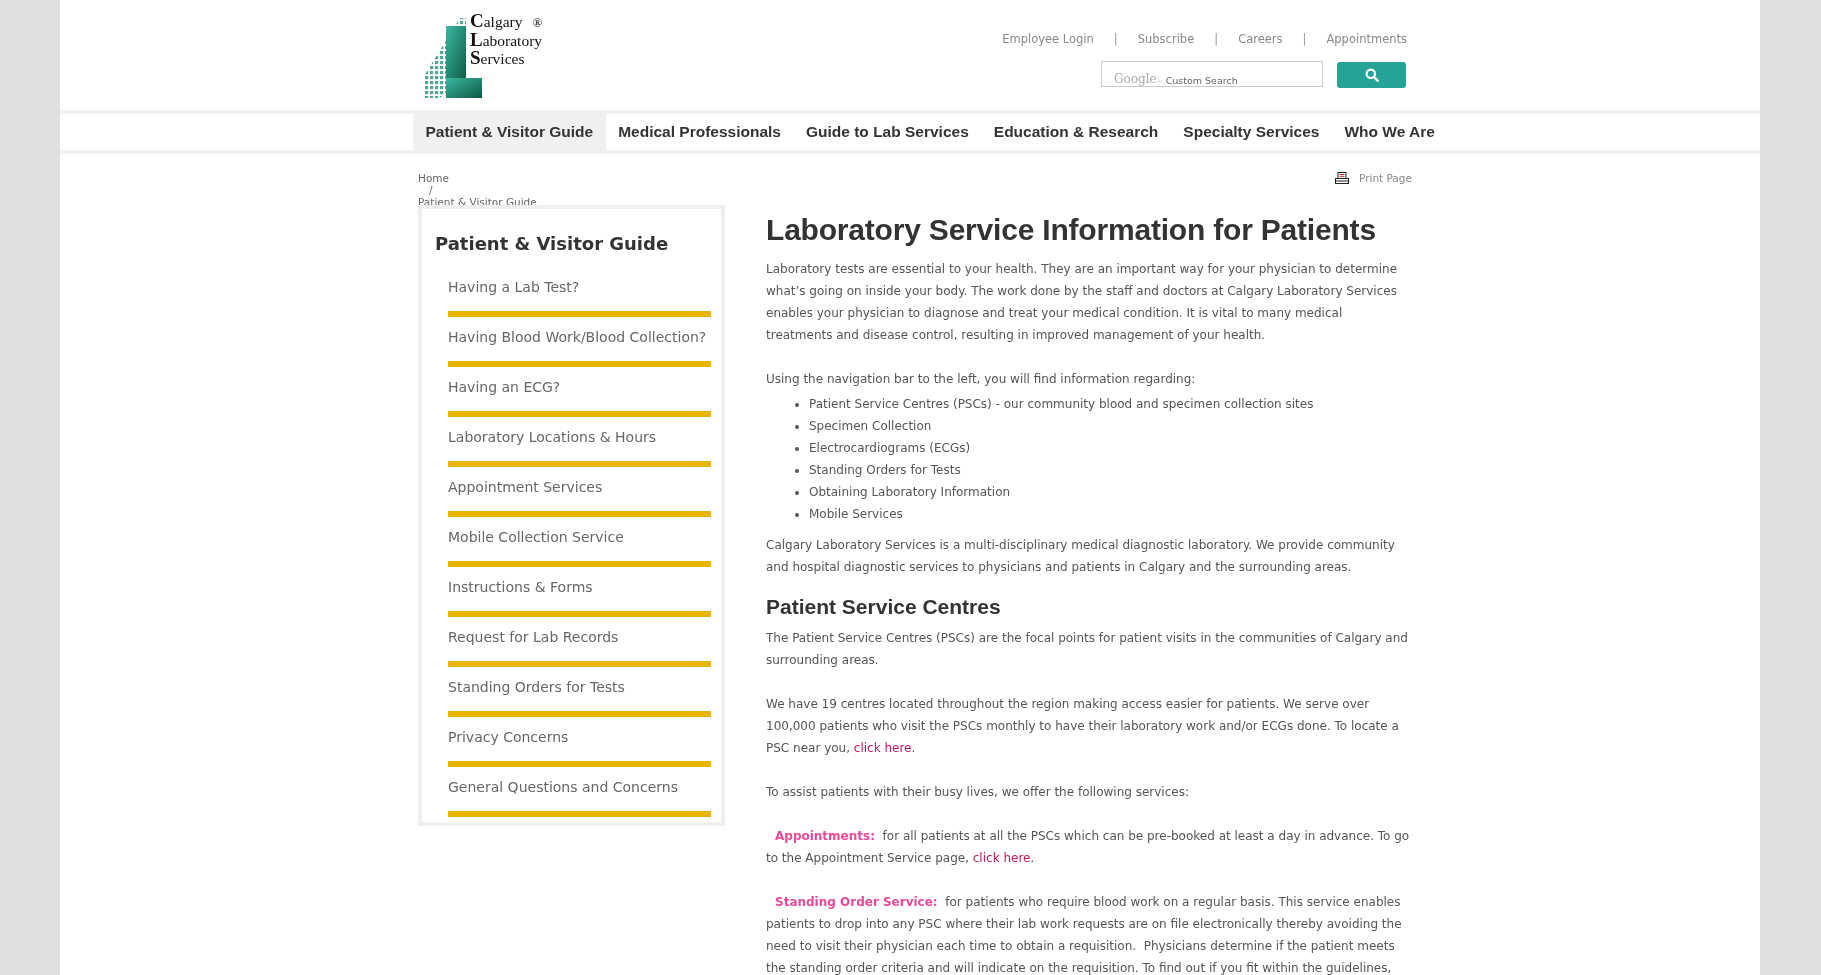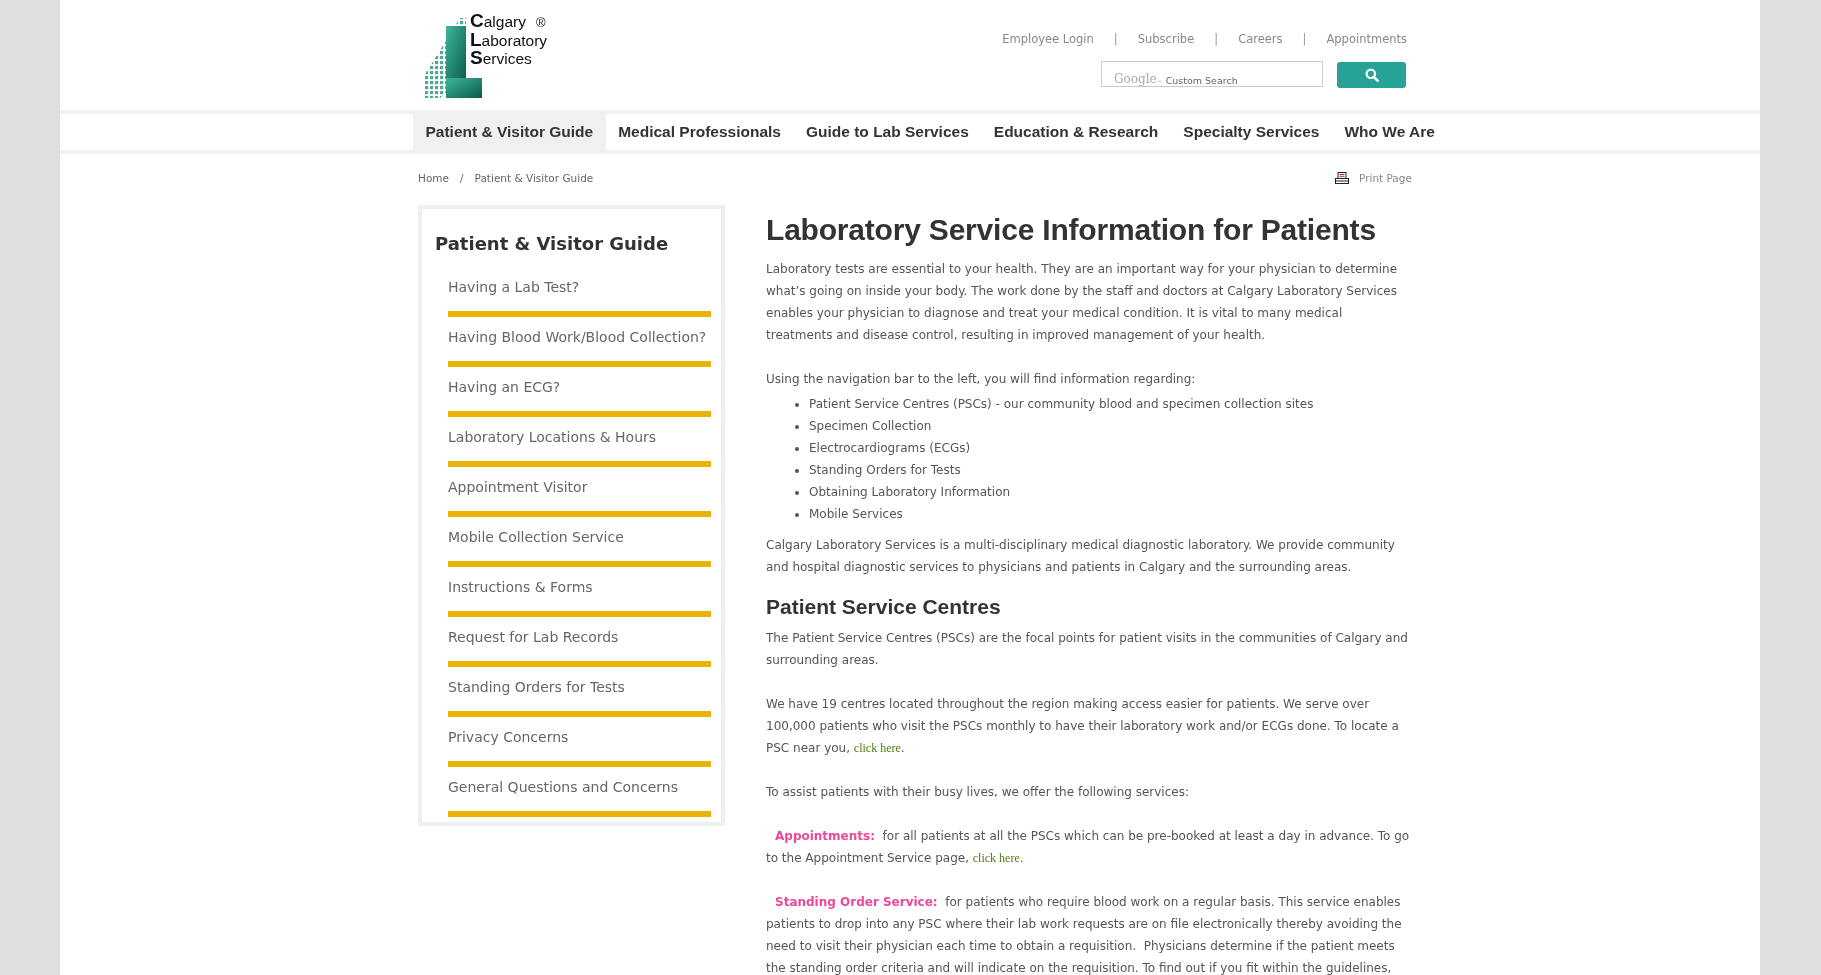--- a/index.html
+++ b/index.html
@@ -16,21 +16,21 @@
     }
     
     .logo {
       position: absolute; left: 358px; top: 10px; width: 140px; height: 92px;
     }
     .logo-dots {
       position: absolute; left: 2px; top: 6px; width: 62px; height: 84px;
     }
     .logo-text {
       position: absolute; left: 52px; top: 2px;
-      font-family: Liberation Sans, sans-serif; font-size: 15.5px; line-height: 17px; color: #111;
+      font-family: Liberation Serif, serif; font-size: 15.5px; line-height: 17px; color: #111;
     }
     .logo-text .cap { font-weight: bold; font-size: 19px; }
     .logo-reg { font-size: 13px; margin-left: 10px; }
 
     .toplinks {
       position: absolute; right: 353px; top: 32px;
       font-family: "DejaVu Sans", sans-serif; font-size: 11.5px; color: #888;
       display: flex; gap: 12px;
     }
     .toplinks a { color: #888; text-decoration: none; cursor: pointer; }
@@ -59,20 +59,21 @@
     .nav-item {
       font-family: "Liberation Sans", sans-serif; font-weight: bold; font-size: 15.5px;
       color: #333; padding: 0 12.5px; line-height: 36px; cursor: pointer; white-space: nowrap;
     }
     .nav-item.active { background: #f0f0f0; }
 
     
     .breadcrumb {
       position: absolute; left: 358px; top: 172px; font-size: 10.5px; color: #666;
       display: flex;
+      flex-direction: column;
     }
     .breadcrumb .sep { margin: 0 11px; }
     .print {
       position: absolute; left: 1275px; top: 172px; display: flex; align-items: center;
       font-size: 10.5px; color: #888; cursor: pointer;
     }
     .print svg { margin-right: 10px; }
 
     
     .sidebar {
@@ -99,21 +100,21 @@
     .main h2 {
       font-family: "Liberation Sans", sans-serif; font-weight: bold; font-size: 21px; color: #333;
       margin-top: 17px; margin-bottom: 8px;
     }
     .main p {
       font-size: 12px; line-height: 22px; color: #555;
     }
     .main p.gap { margin-bottom: 22px; }
     .main ul { margin: 3px 0 9px 43px; list-style: disc; }
     .main li { font-size: 12px; line-height: 22px; color: #555; }
-    .main a.link { color: #4d7c0f; text-decoration: none; cursor: pointer; font-family: Liberation Serif, serif; }
+    .main a.link { color: #be185d; text-decoration: none; cursor: pointer; }
     .main b { color: #ec4899; margin-left: 9px; }
   </style>
 </head>
 <body>
 
 <div class="page">
 
   <div class="logo">
     <svg class="logo-dots" viewBox="0 0 62 84" width="62" height="84">
       <defs>
@@ -186,21 +187,21 @@
     <span>Print Page</span>
   </div>
 
   <div class="sidebar">
     <div class="sidebar-title">Patient &amp; Visitor Guide</div>
     <div class="sidebar-list">
       <a class="sidebar-item">Having a Lab Test?</a>
       <a class="sidebar-item">Having Blood Work/Blood Collection?</a>
       <a class="sidebar-item">Having an ECG?</a>
       <a class="sidebar-item">Laboratory Locations &amp; Hours</a>
-      <a class="sidebar-item">Appointment Visitor</a>
+      <a class="sidebar-item">Appointment Services</a>
       <a class="sidebar-item">Mobile Collection Service</a>
       <a class="sidebar-item">Instructions &amp; Forms</a>
       <a class="sidebar-item">Request for Lab Records</a>
       <a class="sidebar-item">Standing Orders for Tests</a>
       <a class="sidebar-item">Privacy Concerns</a>
       <a class="sidebar-item">General Questions and Concerns</a>
     </div>
   </div>
 
   <div class="main">

